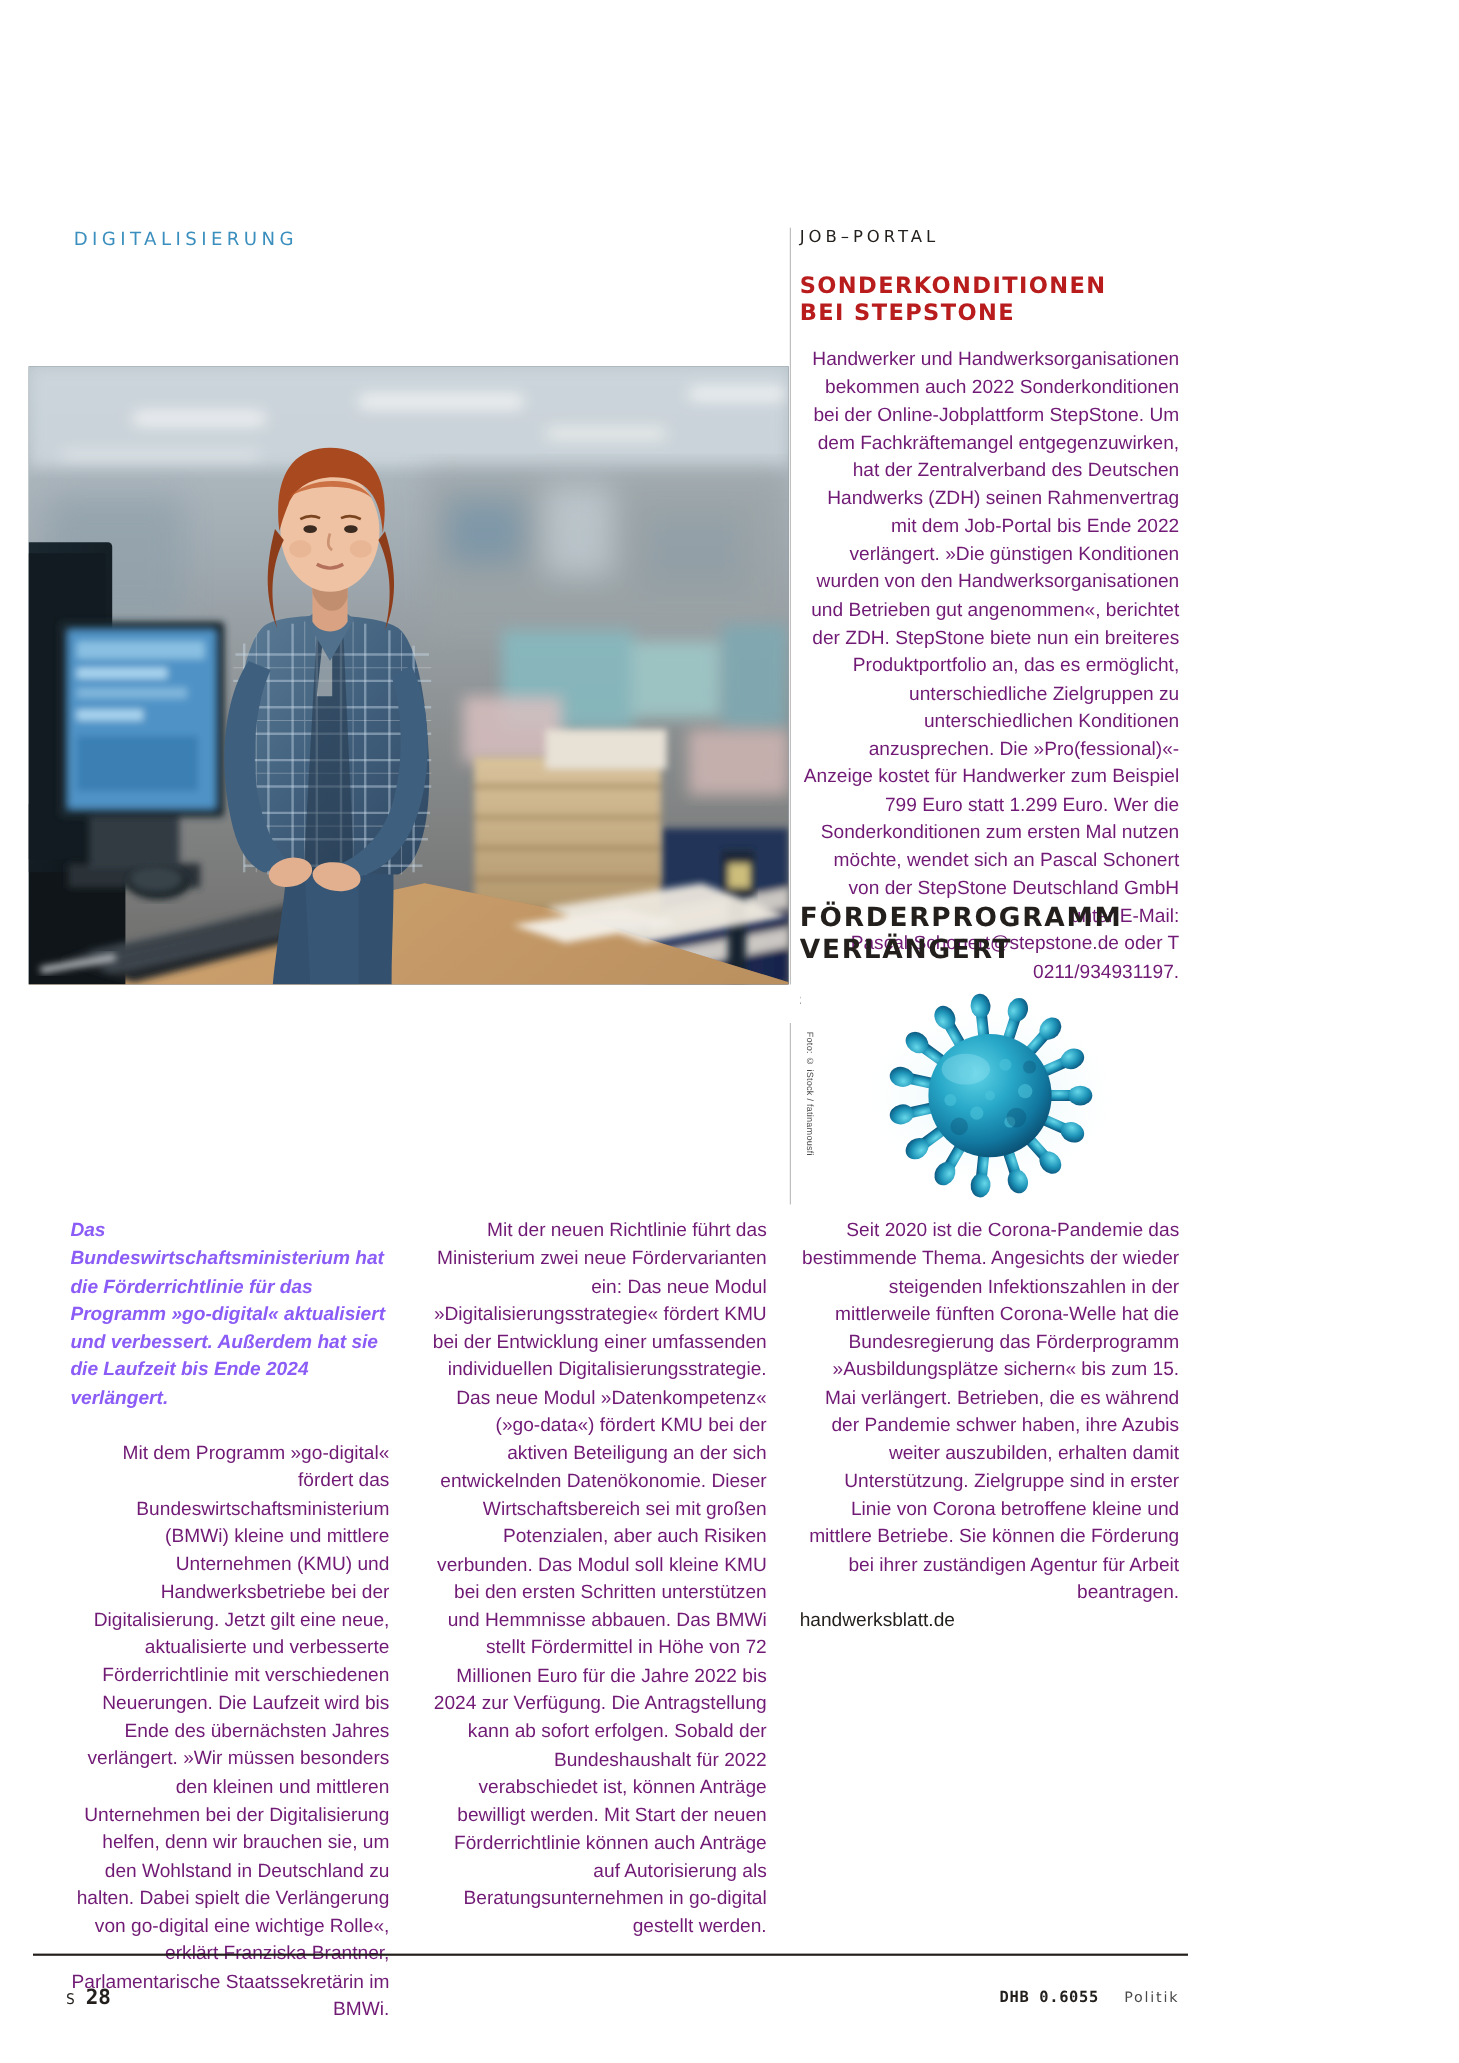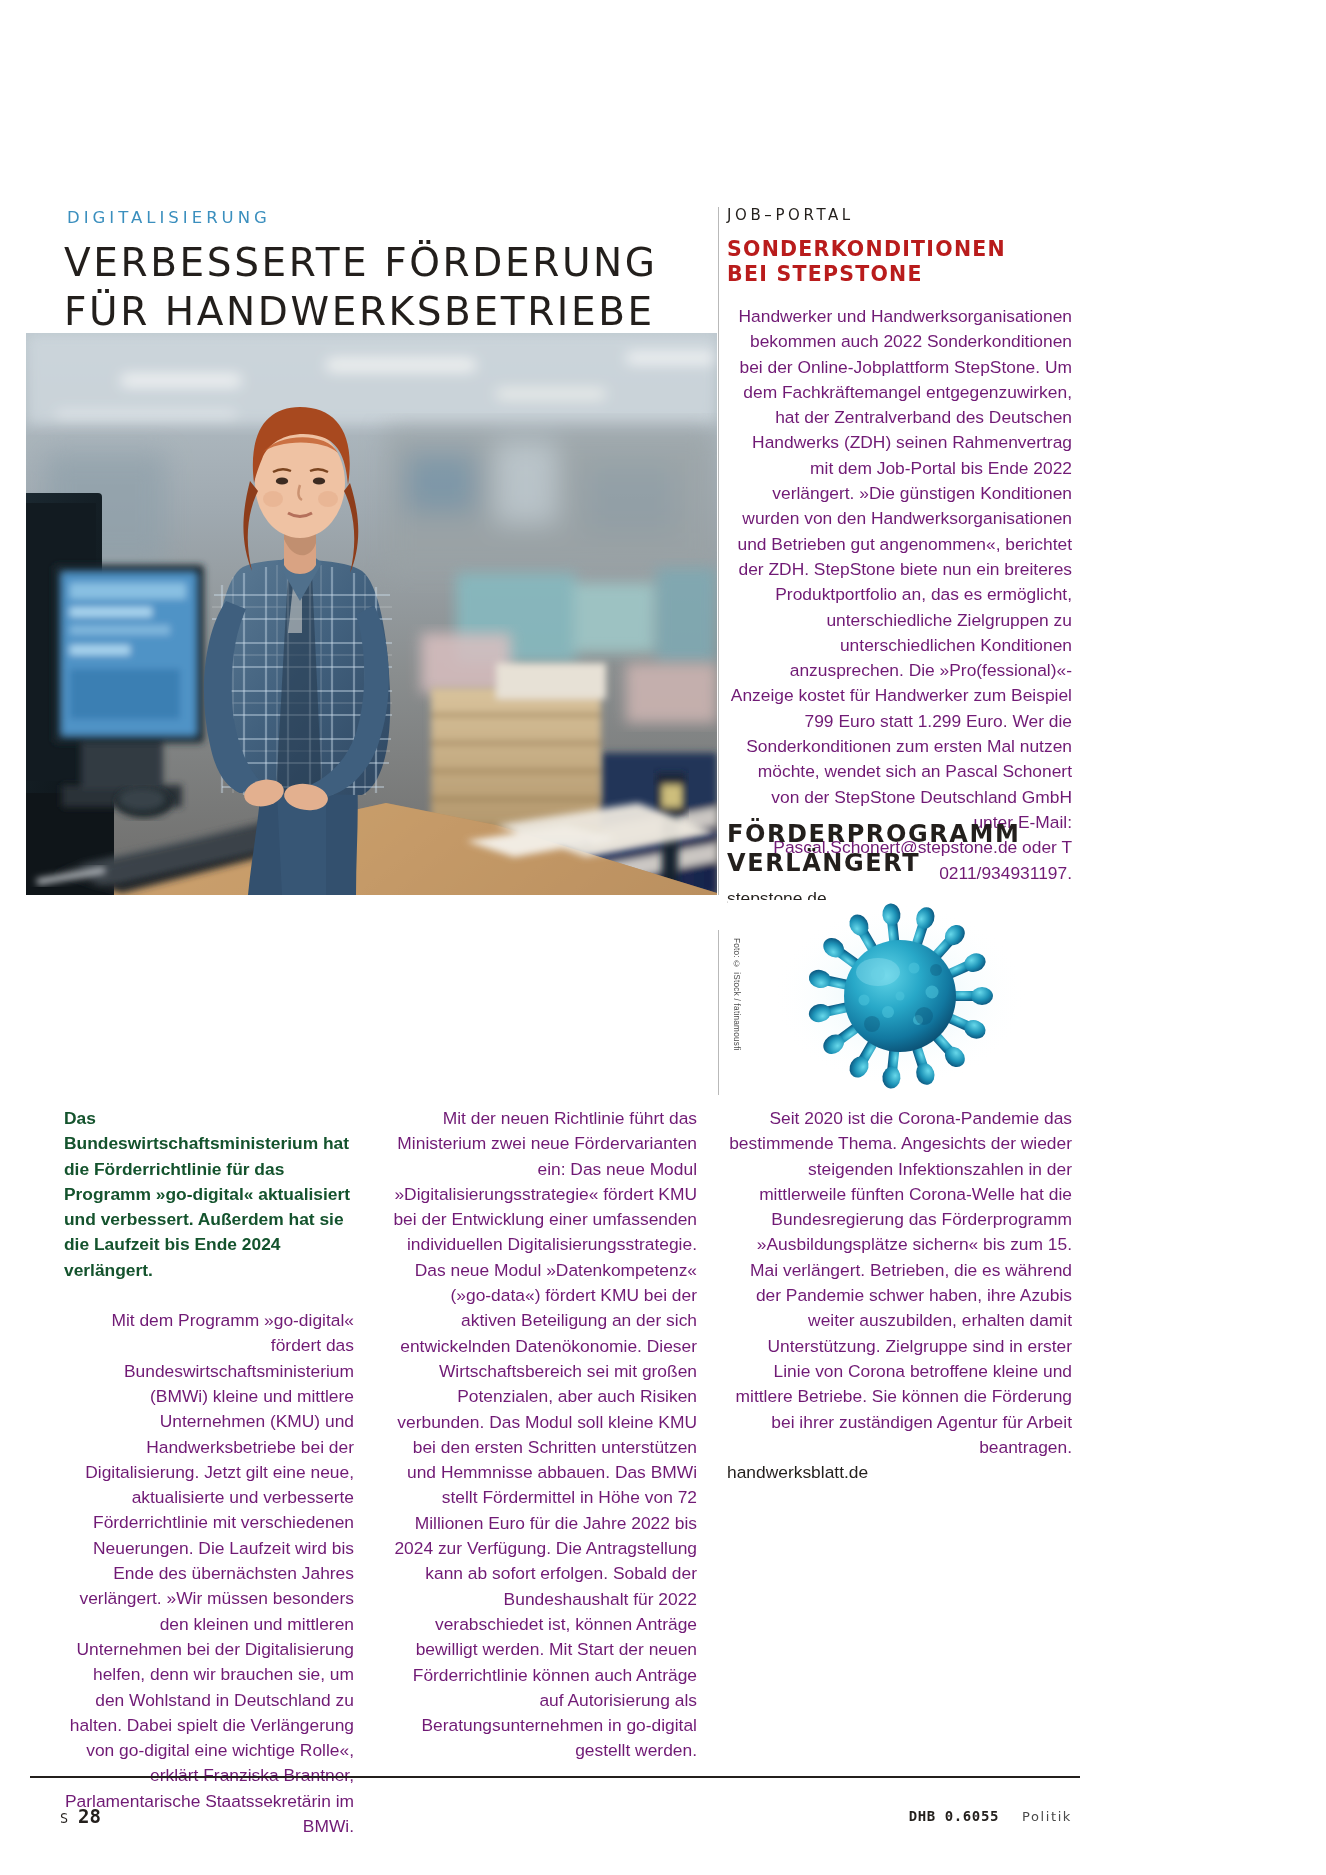--- a/index.html
+++ b/index.html
@@ -109,21 +109,21 @@
     position: absolute;
     left: 715px;
     top: 206px;
     width: 345px;
   }
   .rail-kicker {
     font-size: 15px;
     letter-spacing: 3.6px;
     color: #231f1c;
     font-family: "DejaVu Sans", sans-serif;
-    margin-bottom: 13px;
+    margin-bottom: 23px;
   }
   .rail-title {
     font-size: 20.5px;
     line-height: 25px;
     letter-spacing: 1.25px;
     font-weight: 700;
     color: #b91c1c;
     font-family: "DejaVu Sans", sans-serif;
     margin-bottom: 17px;
   }
@@ -203,23 +203,24 @@
   .col-b {
     position: absolute;
     left: 380px;
     top: 1106px;
     width: 305px;
   }
   .lead {
     font-weight: 700;
     font-size: 17.4px;
     line-height: 25.3px;
-    color: #14532d;
+    color: #8b5cf6;
     font-family: "Liberation Sans Narrow", "Liberation Sans", sans-serif;
     margin: 0 0 25px 0;
+    font-style: italic;
   }
 
   
   .footer-rule {
     position: absolute;
     left: 18px;
     top: 1776px;
     width: 1050px;
     height: 2px;
     background: #231f1c;
@@ -258,24 +259,20 @@
 </style>
 </head>
 <body>
 
 <div class="page">
 
   <div class="bleed-mark"></div>
 
   <div class="kicker">DIGITALISIERUNG</div>
 
-  <div class="headline">
-    <span>VERBESSERTE FÖRDERUNG</span>
-    <span>FÜR HANDWERKSBETRIEBE</span>
-  </div>
 
   <div class="hero">
     <svg viewBox="0 0 691 562" preserveAspectRatio="xMidYMid slice">
       <defs>
         <linearGradient id="bgRoom" x1="0" y1="0" x2="0" y2="1">
           <stop offset="0%" stop-color="#b9c4cb"></stop>
           <stop offset="32%" stop-color="#9fa9b0"></stop>
           <stop offset="60%" stop-color="#8a8e8f"></stop>
           <stop offset="100%" stop-color="#6d6c6a"></stop>
         </linearGradient>

